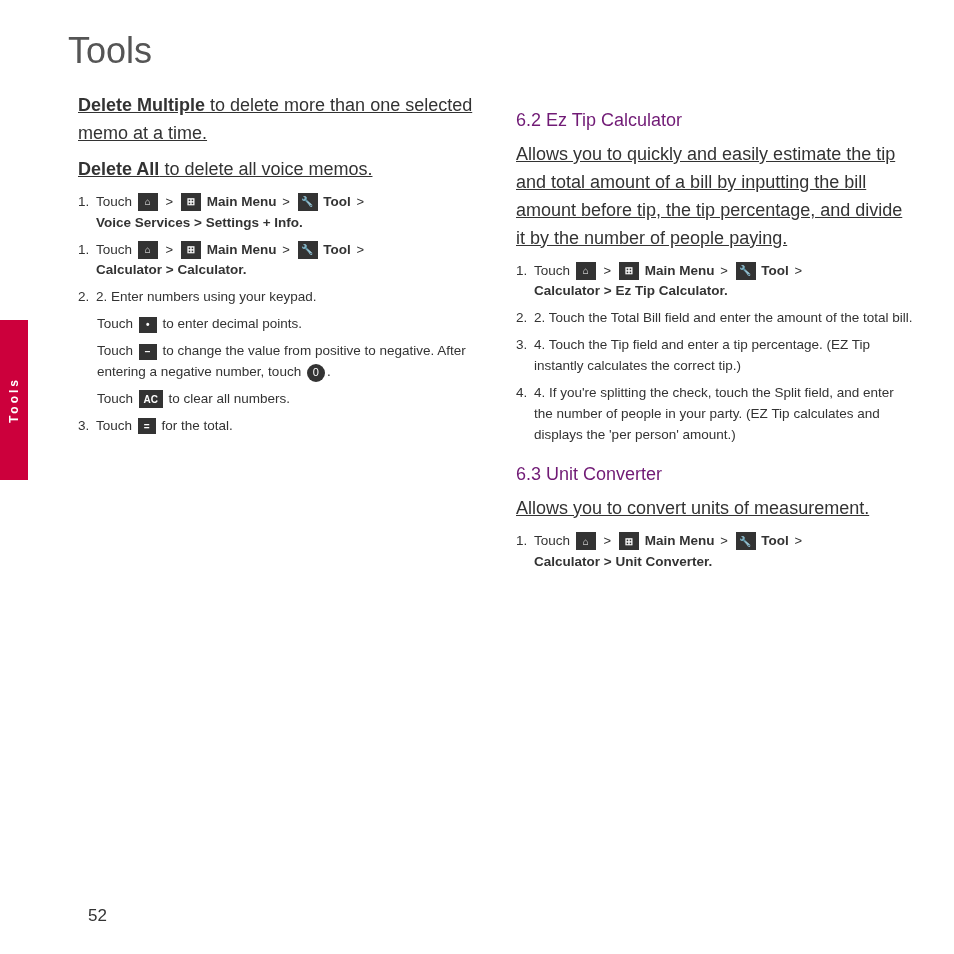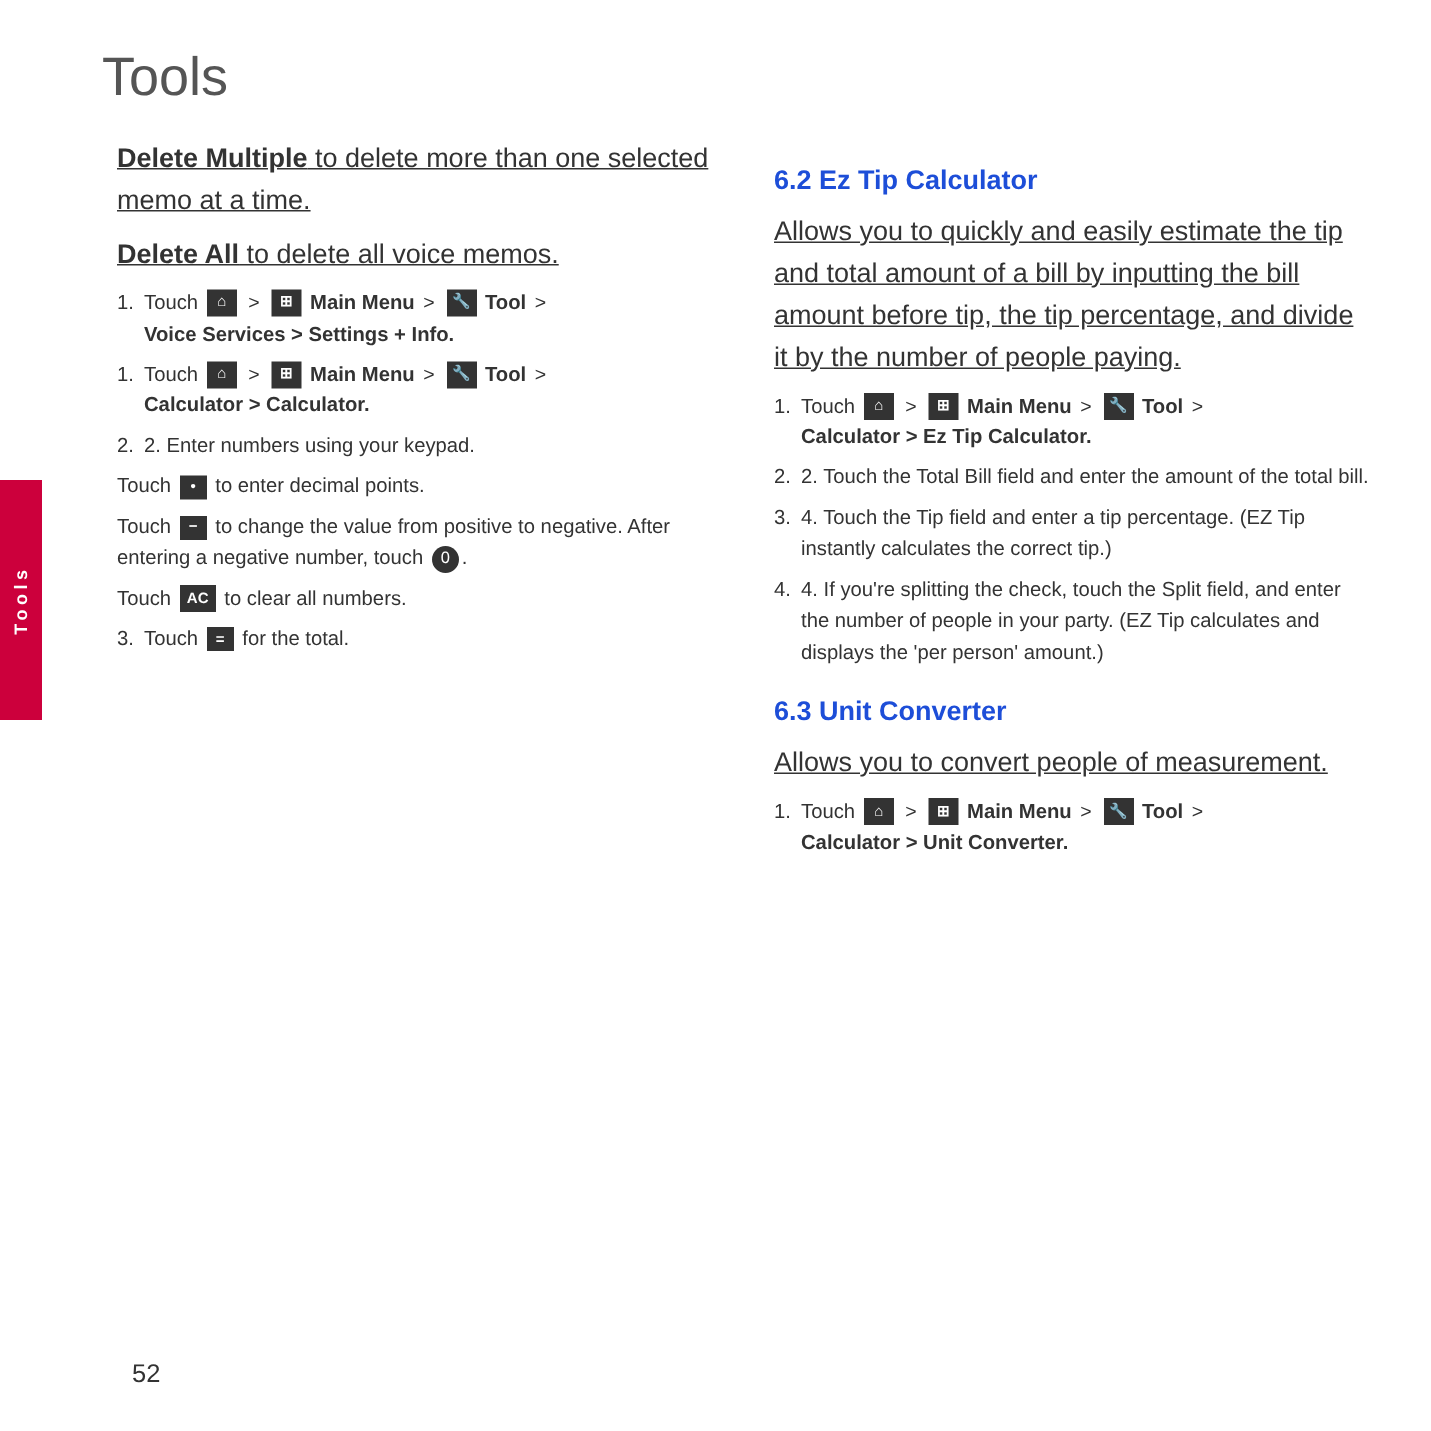--- a/index.html
+++ b/index.html
@@ -88,22 +88,22 @@
 
     .col-right {
       flex: 1;
       padding-left: 20px;
       padding-right: 10px;
     }
 
     
     .section-heading {
       font-size: 18px;
-      color: #1d4ed8;
-      font-weight: bold;
+      color: #701a75;
+      font-weight: normal;
       margin-bottom: 10px;
       margin-top: 18px;
     }
 
     .section-heading-large {
       font-size: 22px;
       color: #333;
       font-weight: bold;
       margin-bottom: 10px;
       margin-top: 14px;
@@ -191,21 +191,21 @@
       width: 18px;
       height: 16px;
     }
 
     .gt-symbol {
       font-size: 13px;
       margin: 0 2px;
     }
 
     .sub-item {
-      margin-left: 0;
+      margin-left: 19px;
       margin-bottom: 6px;
       font-size: 13.5px;
       color: #333;
       line-height: 1.55;
     }
   </style>
 </head>
 <body>
 
 <div class="page">
@@ -327,21 +327,21 @@
           <span class="list-content">4. Touch the Tip field and enter a tip percentage. (EZ Tip instantly calculates the correct tip.)</span>
         </div>
 
         <div class="list-item">
           <span class="list-num">4.</span>
           <span class="list-content">4. If you're splitting the check, touch the Split field, and enter the number of people in your party. (EZ Tip calculates and displays the 'per person' amount.)</span>
         </div>
 
         <div class="section-heading">6.3 Unit Converter</div>
 
-        <p class="body-text">Allows you to convert people of measurement.</p>
+        <p class="body-text">Allows you to convert units of measurement.</p>
 
         <div class="list-item">
           <span class="list-num">1.</span>
           <span class="list-content">
             Touch
             <span class="icon-inline icon-sm">⌂</span>
             <span class="gt-symbol">&gt;</span>
             <span class="icon-inline icon-sm">⊞</span>
             <span class="bold-term"> Main Menu</span>
             <span class="gt-symbol">&gt;</span>

